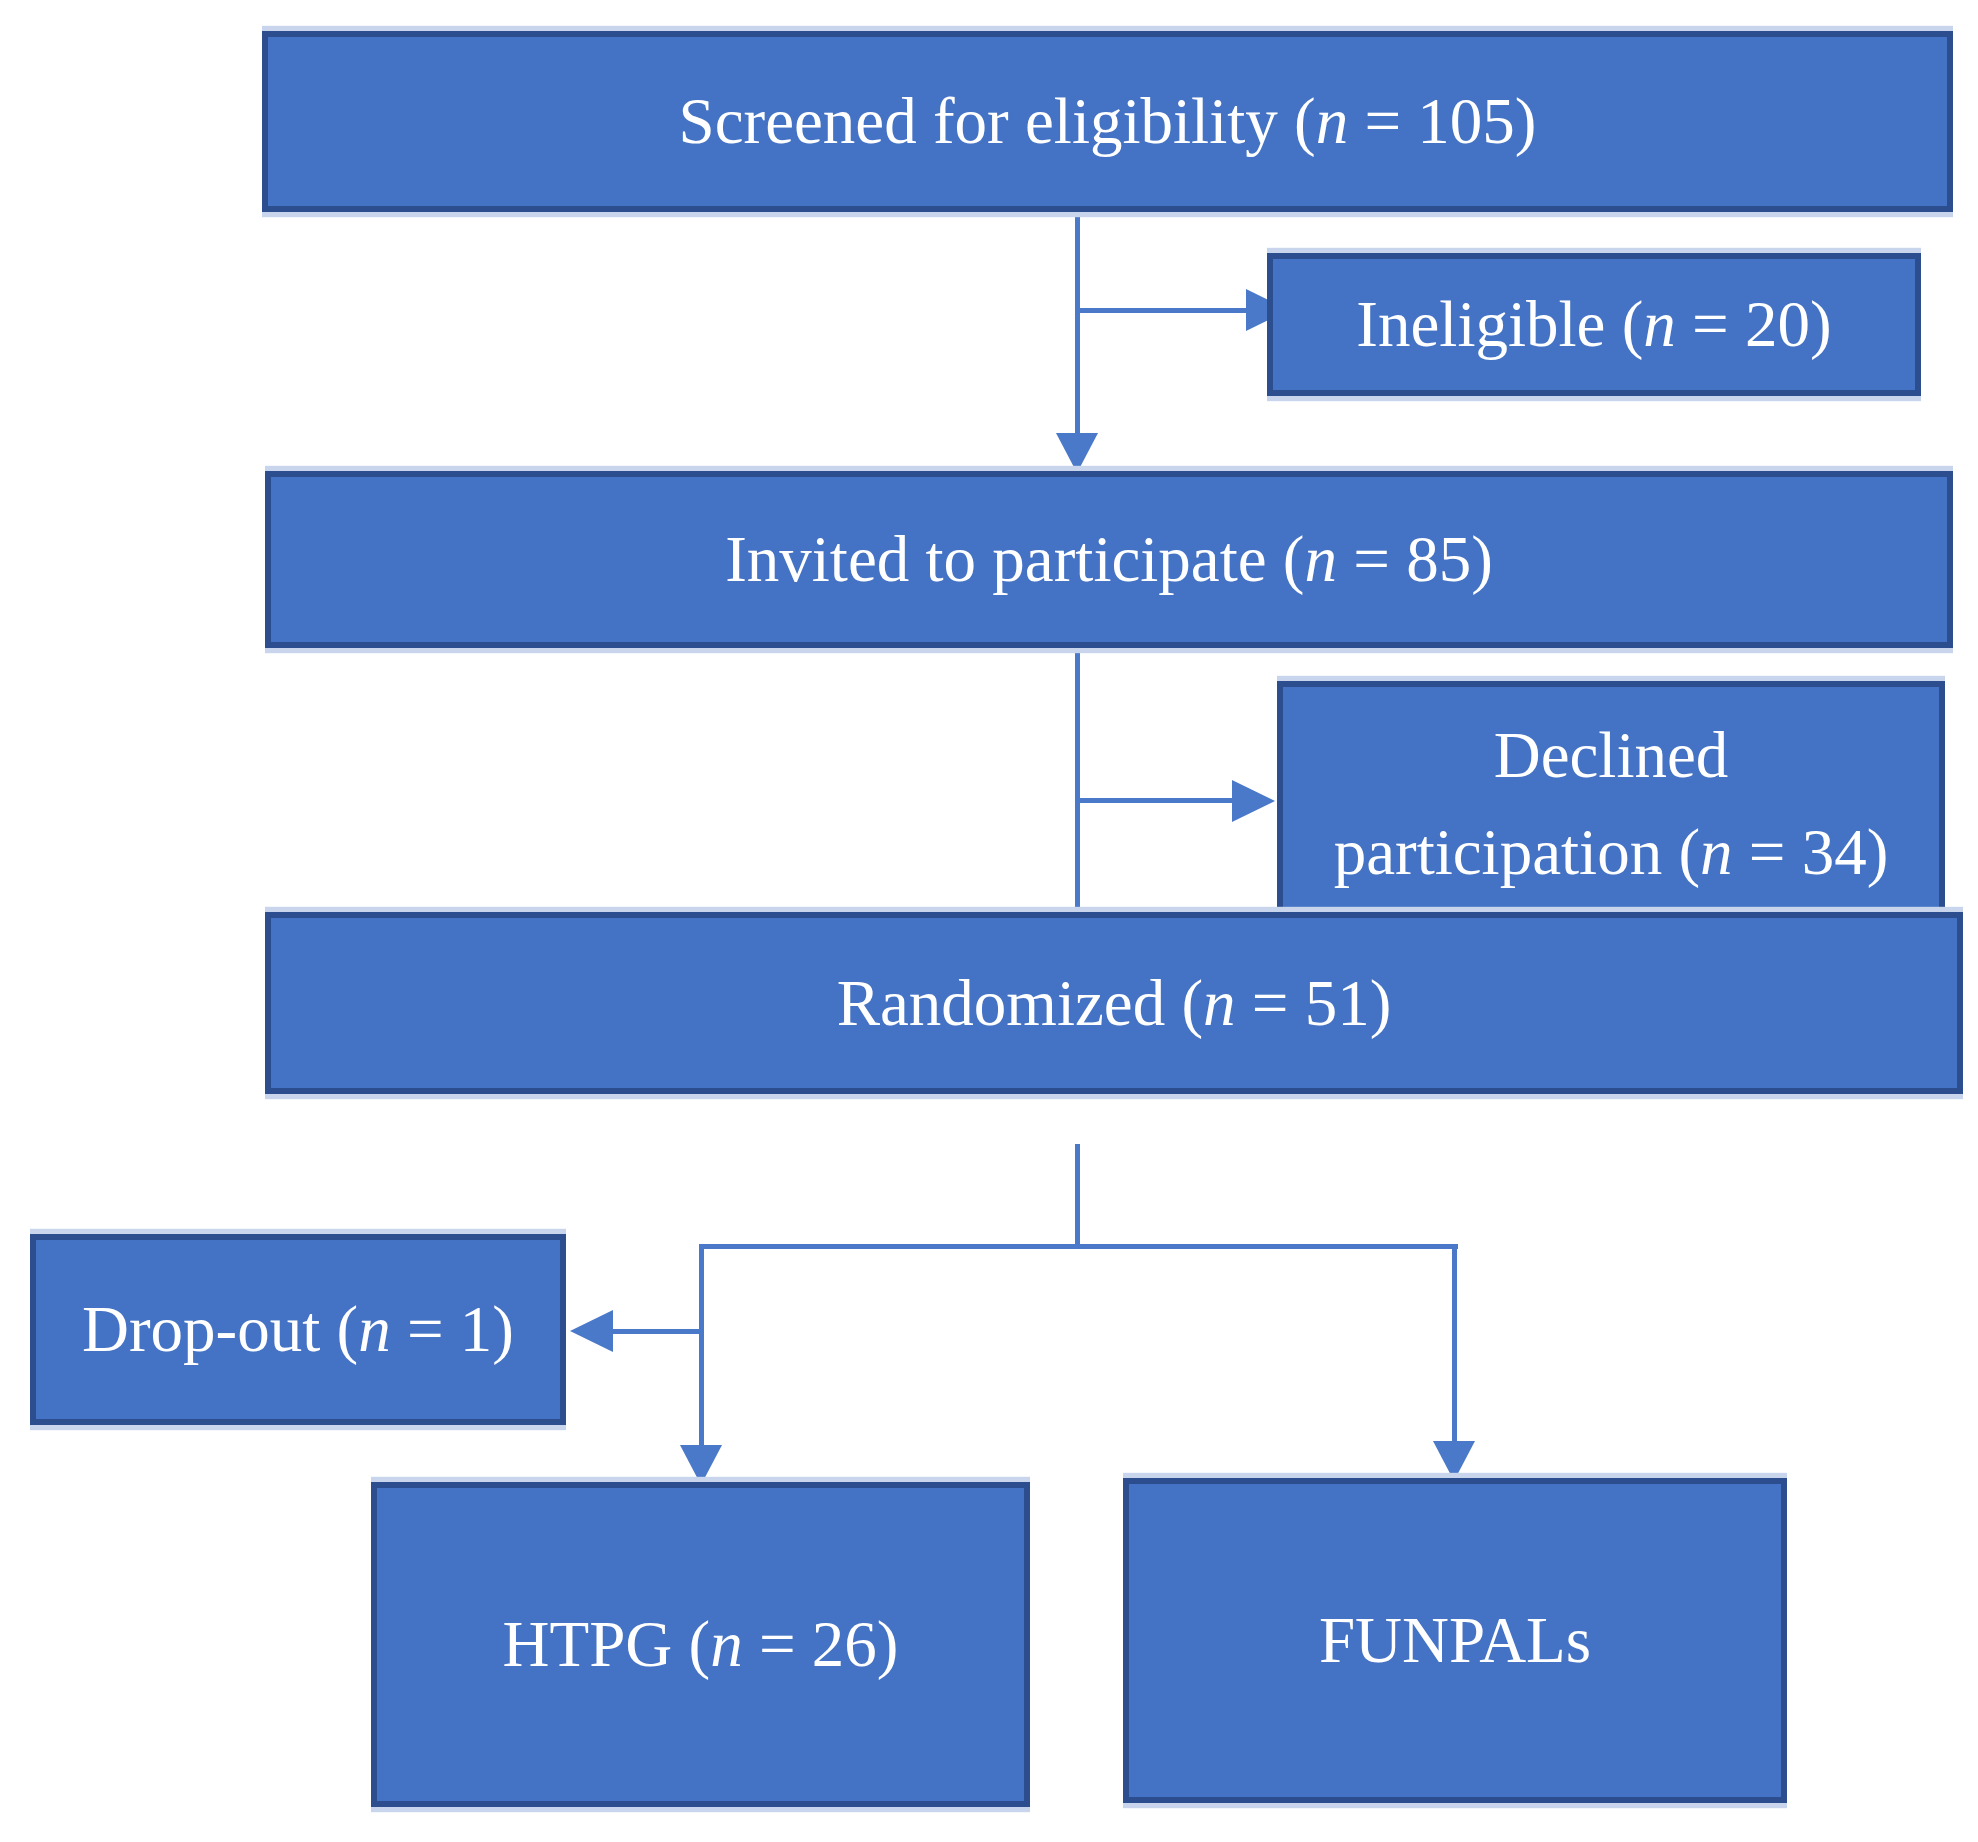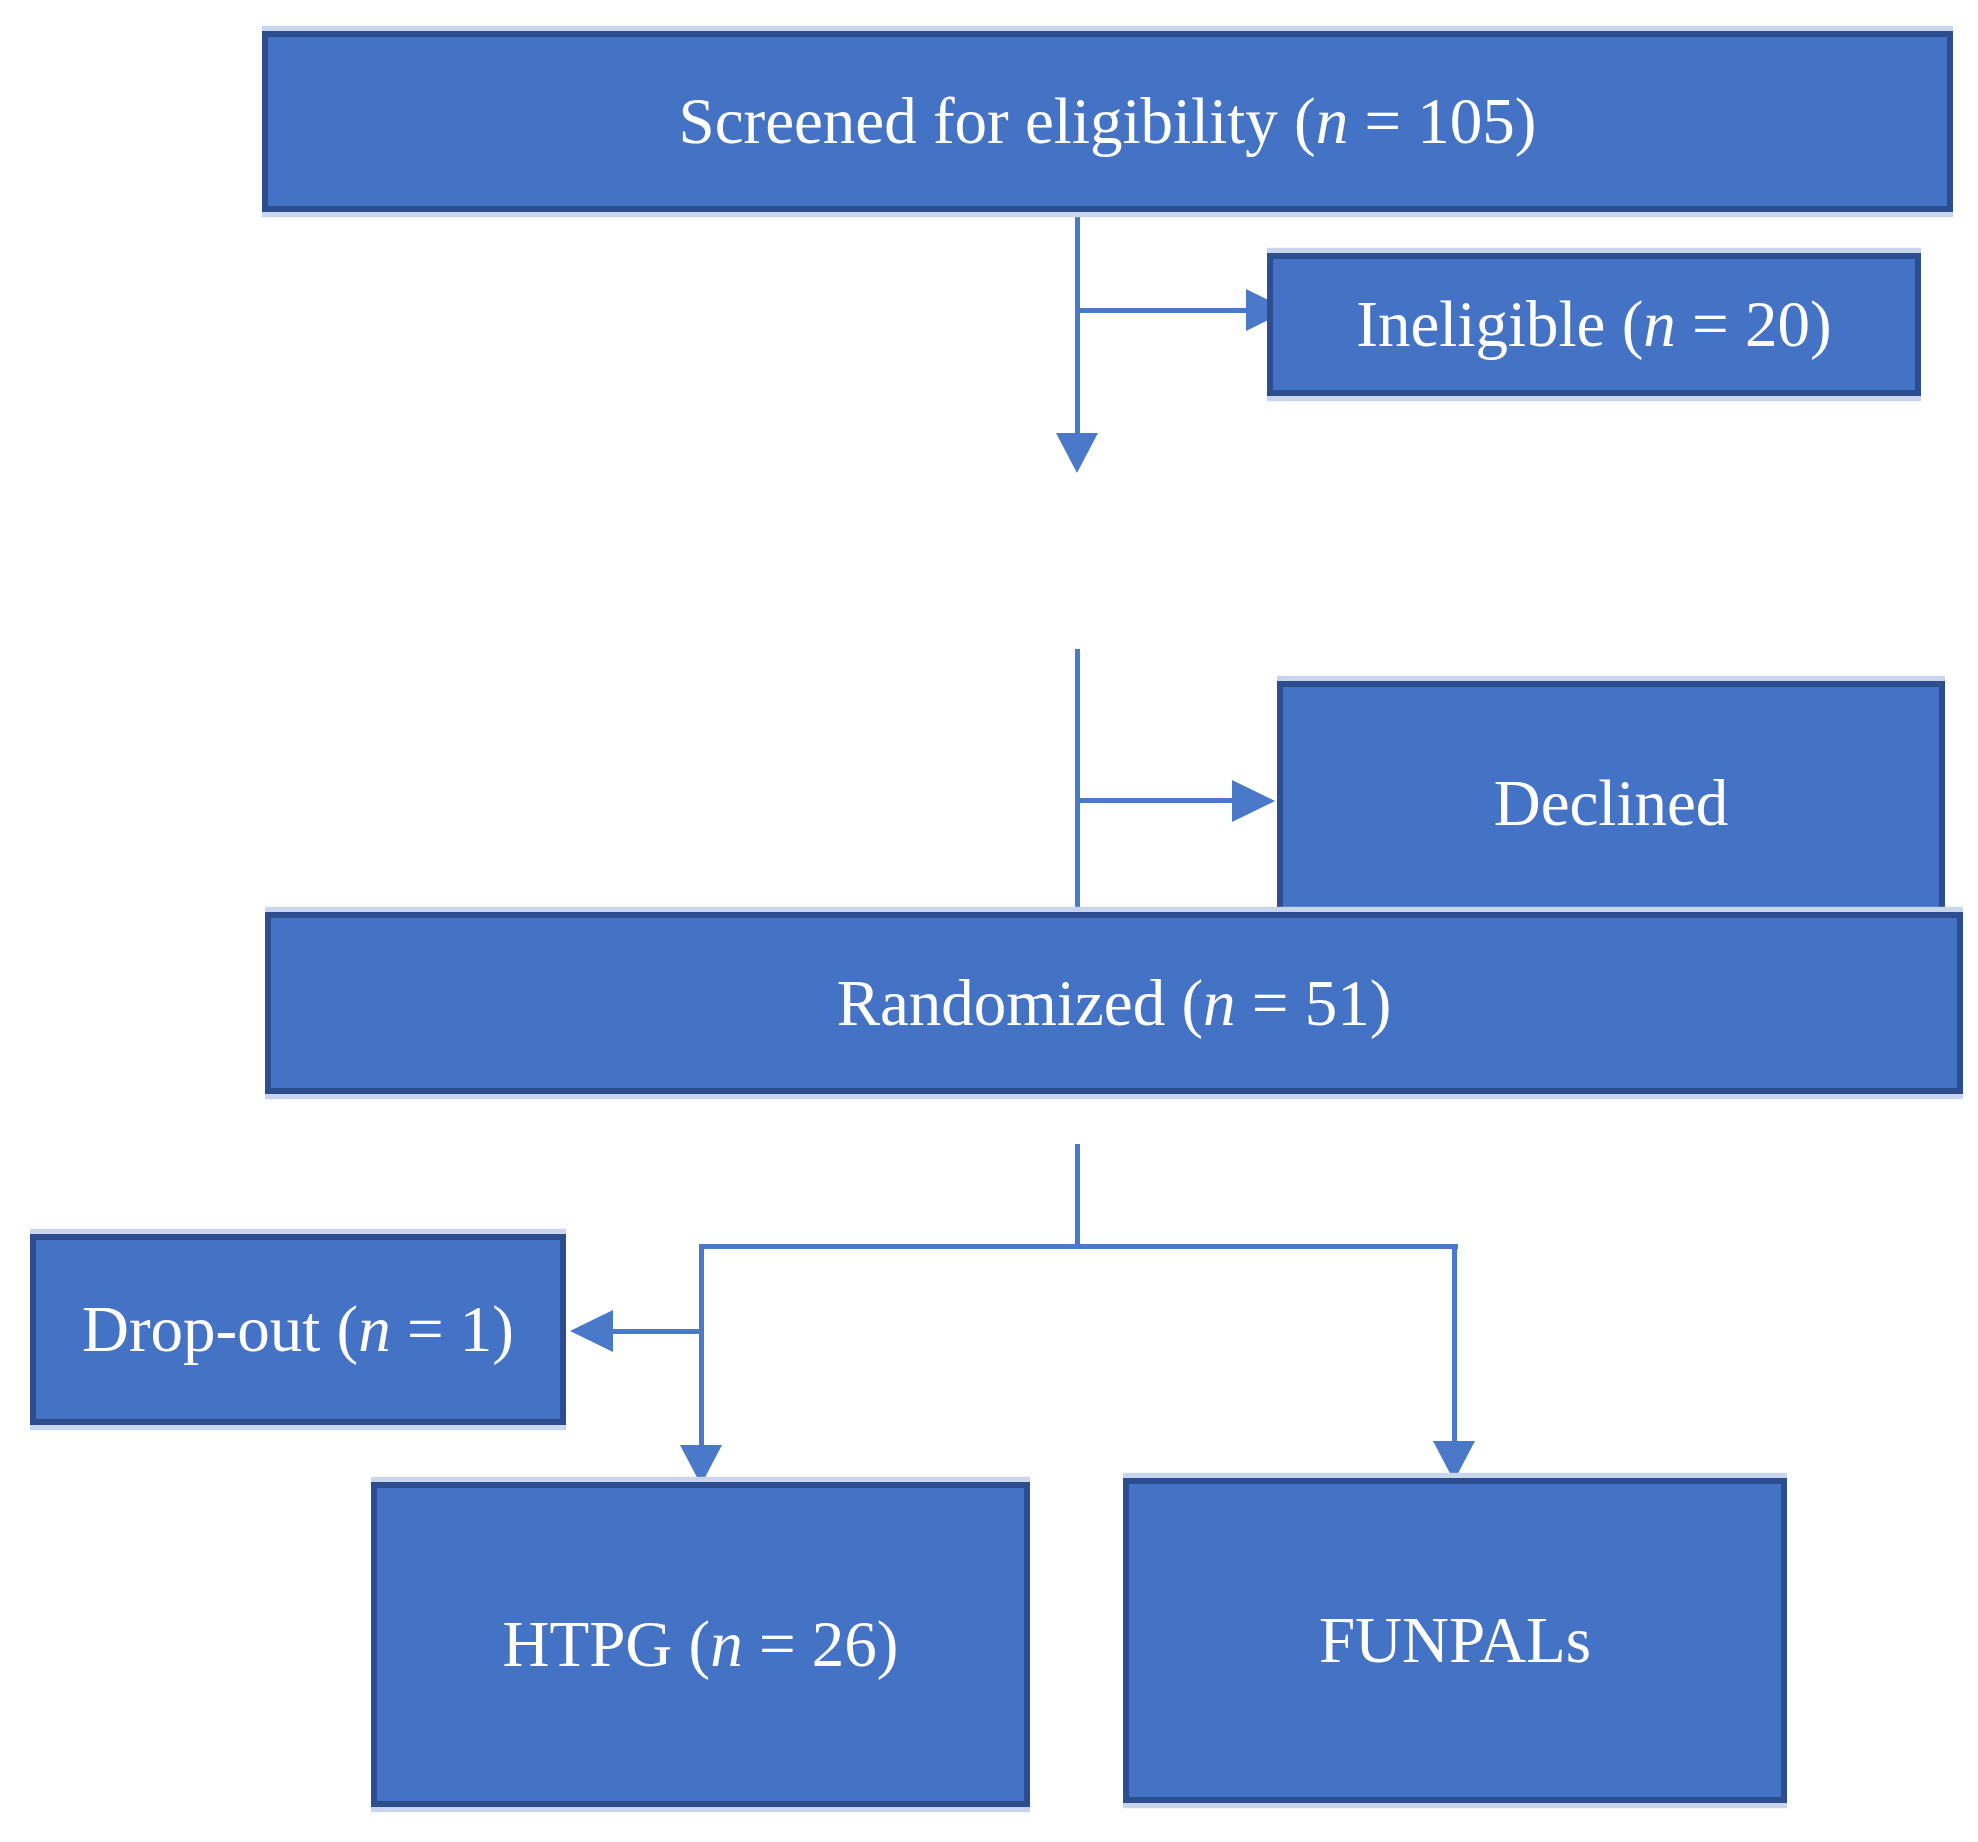--- a/index.html
+++ b/index.html
@@ -105,24 +105,30 @@
       <div class="line"><span>Screened for eligibility (</span><span class="nvar">n</span><span> = 105)</span></div>
     </div>
   </div>
 
   <div class="box b-ineligible">
     <div class="label">
       <div class="line"><span>Ineligible (</span><span class="nvar">n</span><span> = 20)</span></div>
     </div>
   </div>
 
+  <div class="box b-invited">
+    <div class="label">
+      <div class="line"><span>Invited to participate (</span><span class="nvar">n</span><span> = 85)</span></div>
+    </div>
+  </div>
 
   <div class="box b-declined">
     <div class="label">
       <div class="line">Declined</div>
+      <div class="line"><span>participation (</span><span class="nvar">n</span><span> = 34)</span></div>
     </div>
   </div>
 
   <div class="box b-randomized">
     <div class="label">
       <div class="line"><span>Randomized (</span><span class="nvar">n</span><span> = 51)</span></div>
     </div>
   </div>
 
   <div class="box b-dropout">

